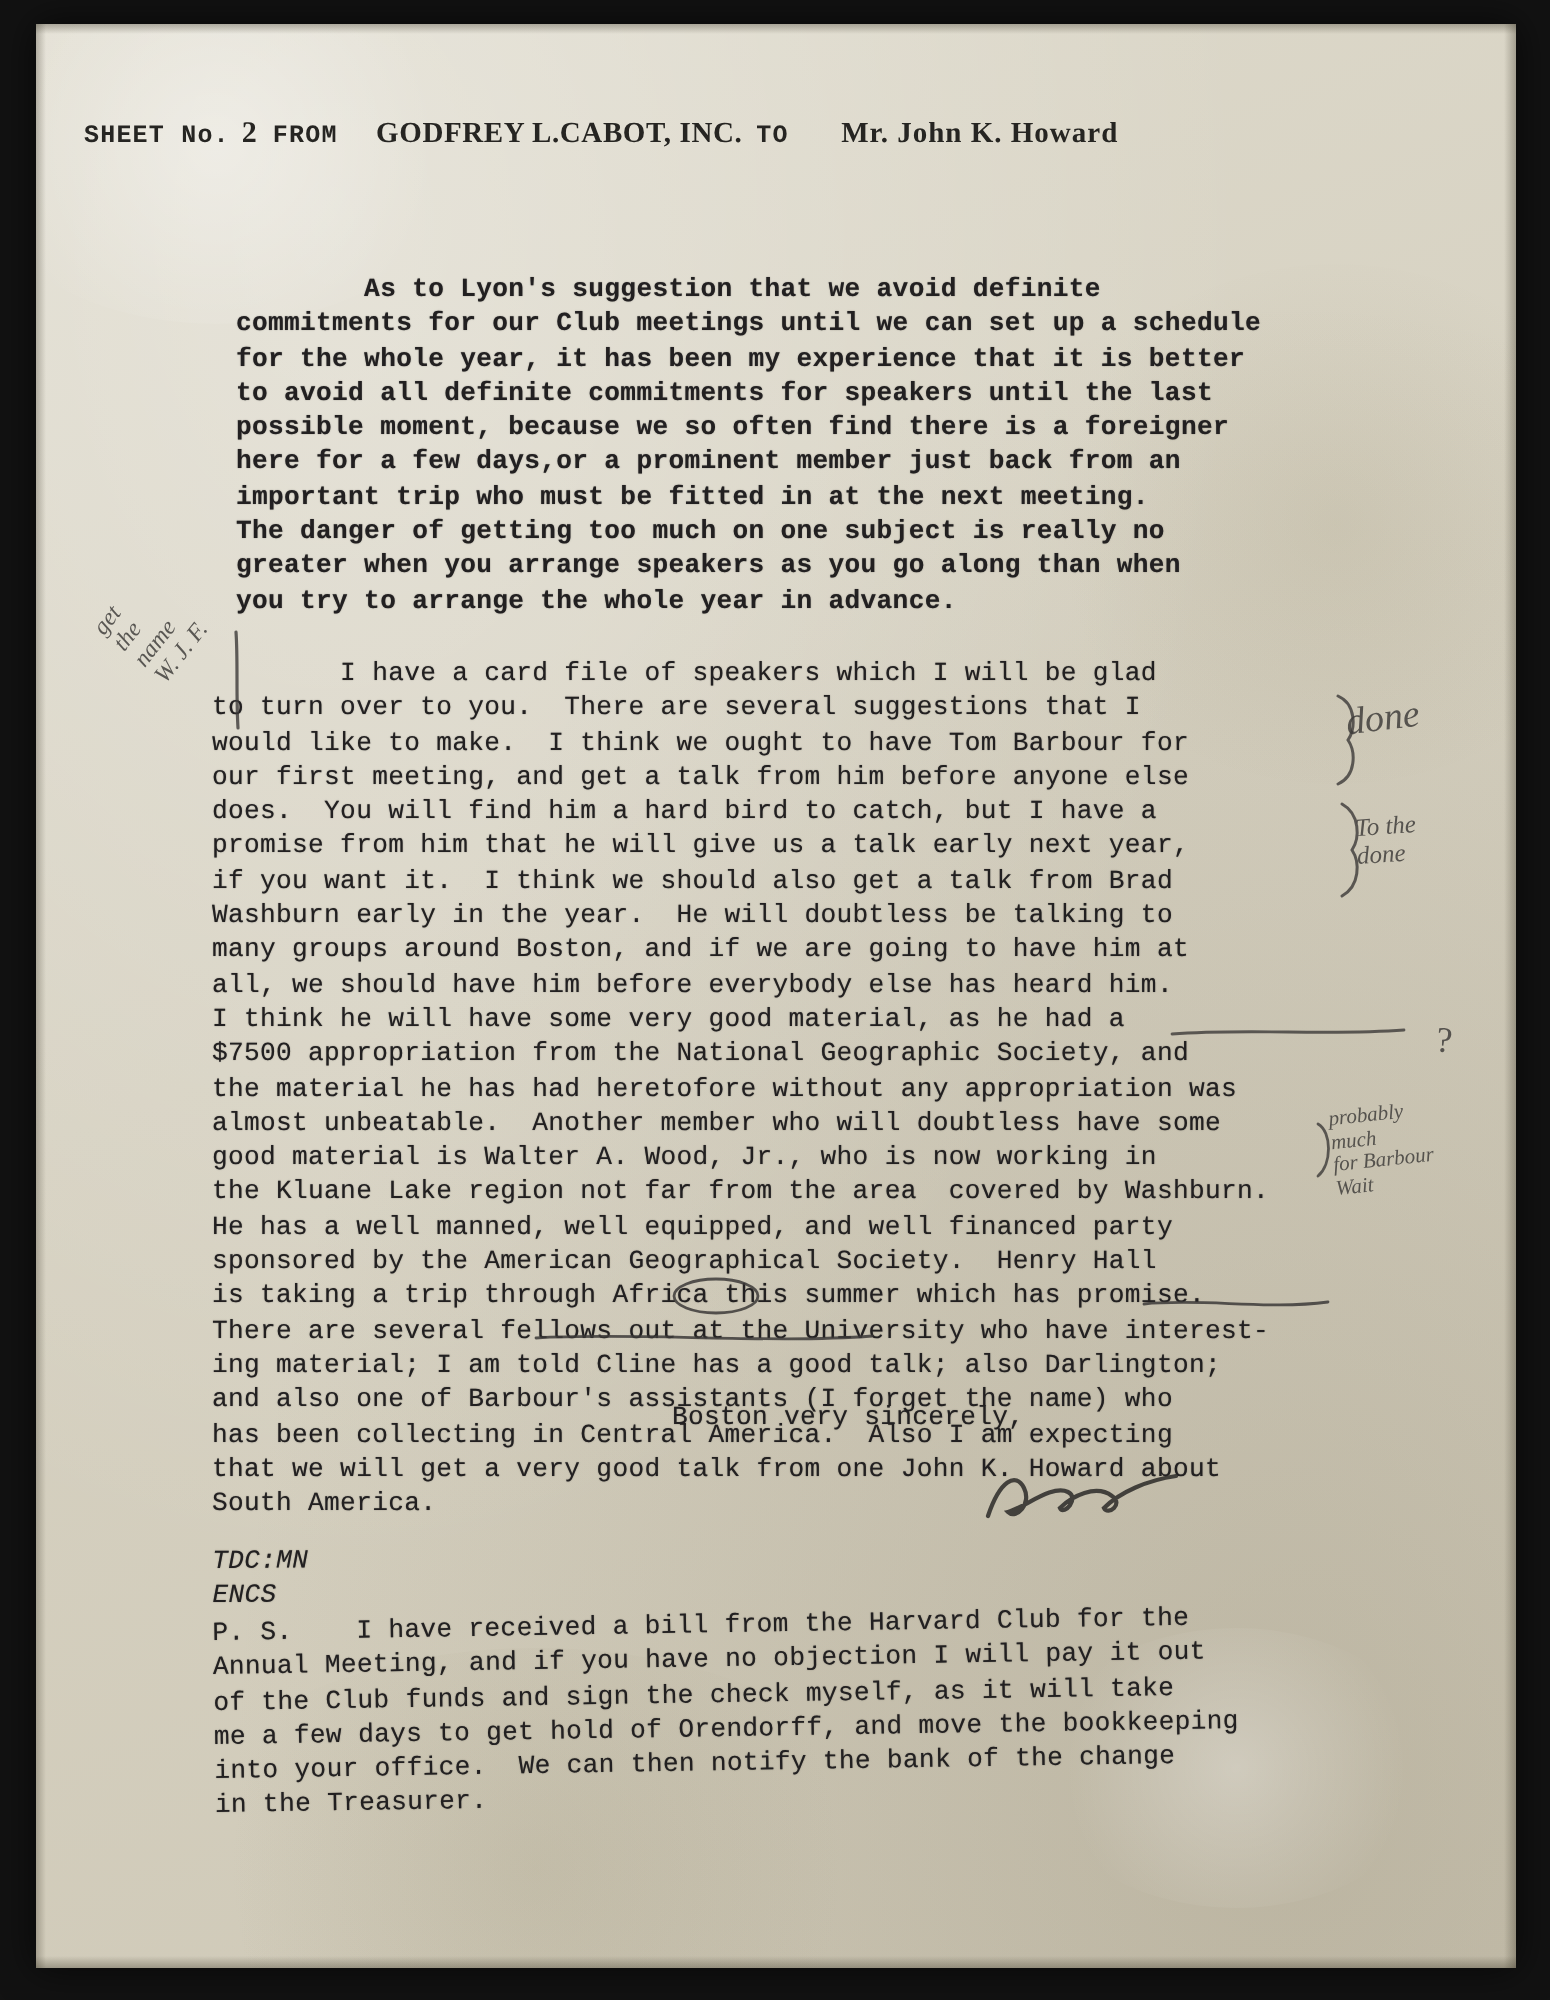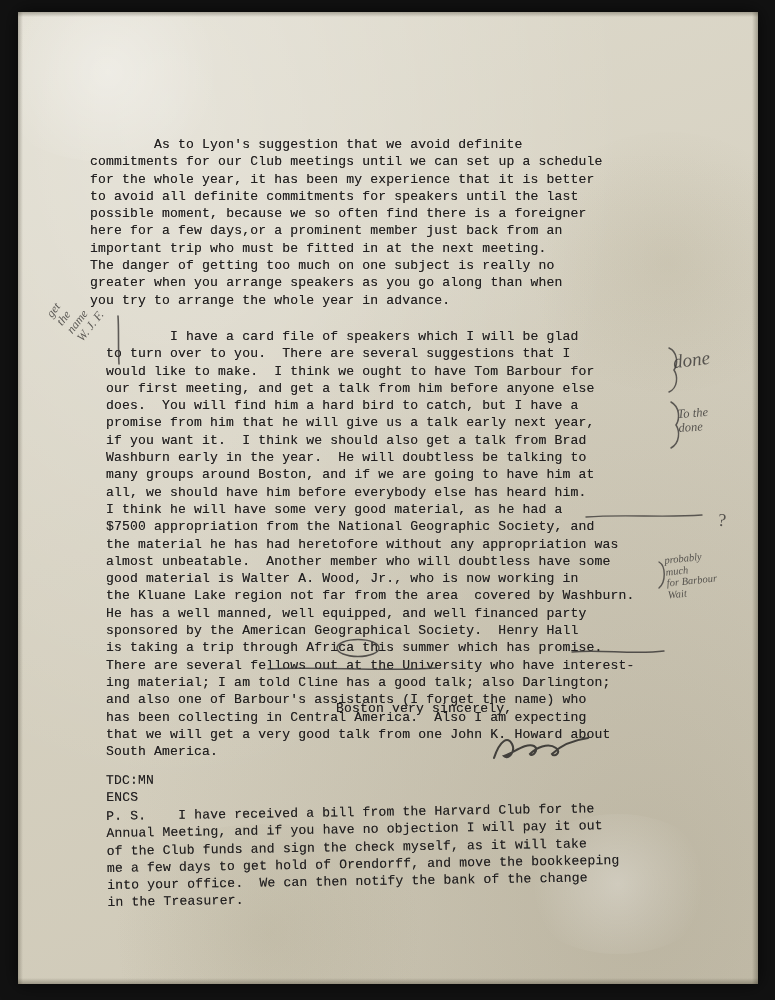--- a/index.html
+++ b/index.html
@@ -98,29 +98,29 @@
   .typed {
     position: absolute;
     font-family: "Liberation Mono", monospace;
     font-size: 13.1px;
     line-height: 17.3px;
     color: #222021;
     white-space: pre;
     letter-spacing: 0.15px;
     text-shadow: 0 0 0.6px rgba(40,38,36,0.55);
   }
-  #para1 { left: 72px; top: 124px; }
+  #para1 { left: 100px; top: 124px; font-weight: bold; }
   #para2 { left: 88px; top: 296px; margin-top: 20px; }
   #closing { left: 318px; top: 688px; }
   #sig-block { left: 88px; top: 760px; }
   #ps { left: 88px; top: 796px; }
 
   
   #ps { transform: rotate(-0.9deg); transform-origin: left top; }
-  #sig-block { transform: rotate(-0.4deg); transform-origin: left top; }
+  #sig-block { transform: rotate(-0.4deg); transform-origin: left top; font-style: italic; }
 
   
   .hand {
     position: absolute;
     font-family: "Liberation Serif", serif;
     color: #3c3a38;
     opacity: 0.82;
     white-space: pre;
     pointer-events: none;
   }
@@ -174,20 +174,23 @@
     <div class="blotch b1"></div>
     <div class="blotch b2"></div>
     <div class="blotch b3"></div>
     <div class="blotch b4"></div>
 
     <div class="edge edge-top"></div>
     <div class="edge edge-left"></div>
     <div class="edge edge-right"></div>
     <div class="edge edge-bottom"></div>
 
+    <div id="header">
+      <span class="smallcaps">SHEET No.</span><span class="num">2</span><span class="smallcaps">FROM</span>&nbsp;&nbsp;<span class="company">GODFREY L.CABOT, INC.</span><span class="to">TO</span>&nbsp;&nbsp;<span class="recipient">Mr. John K. Howard</span>
+    </div>
 
     <div class="typed" id="para1">        As to Lyon's suggestion that we avoid definite
 commitments for our Club meetings until we can set up a schedule
 for the whole year, it has been my experience that it is better
 to avoid all definite commitments for speakers until the last
 possible moment, because we so often find there is a foreigner
 here for a few days,or a prominent member just back from an
 important trip who must be fitted in at the next meeting.
 The danger of getting too much on one subject is really no
 greater when you arrange speakers as you go along than when

